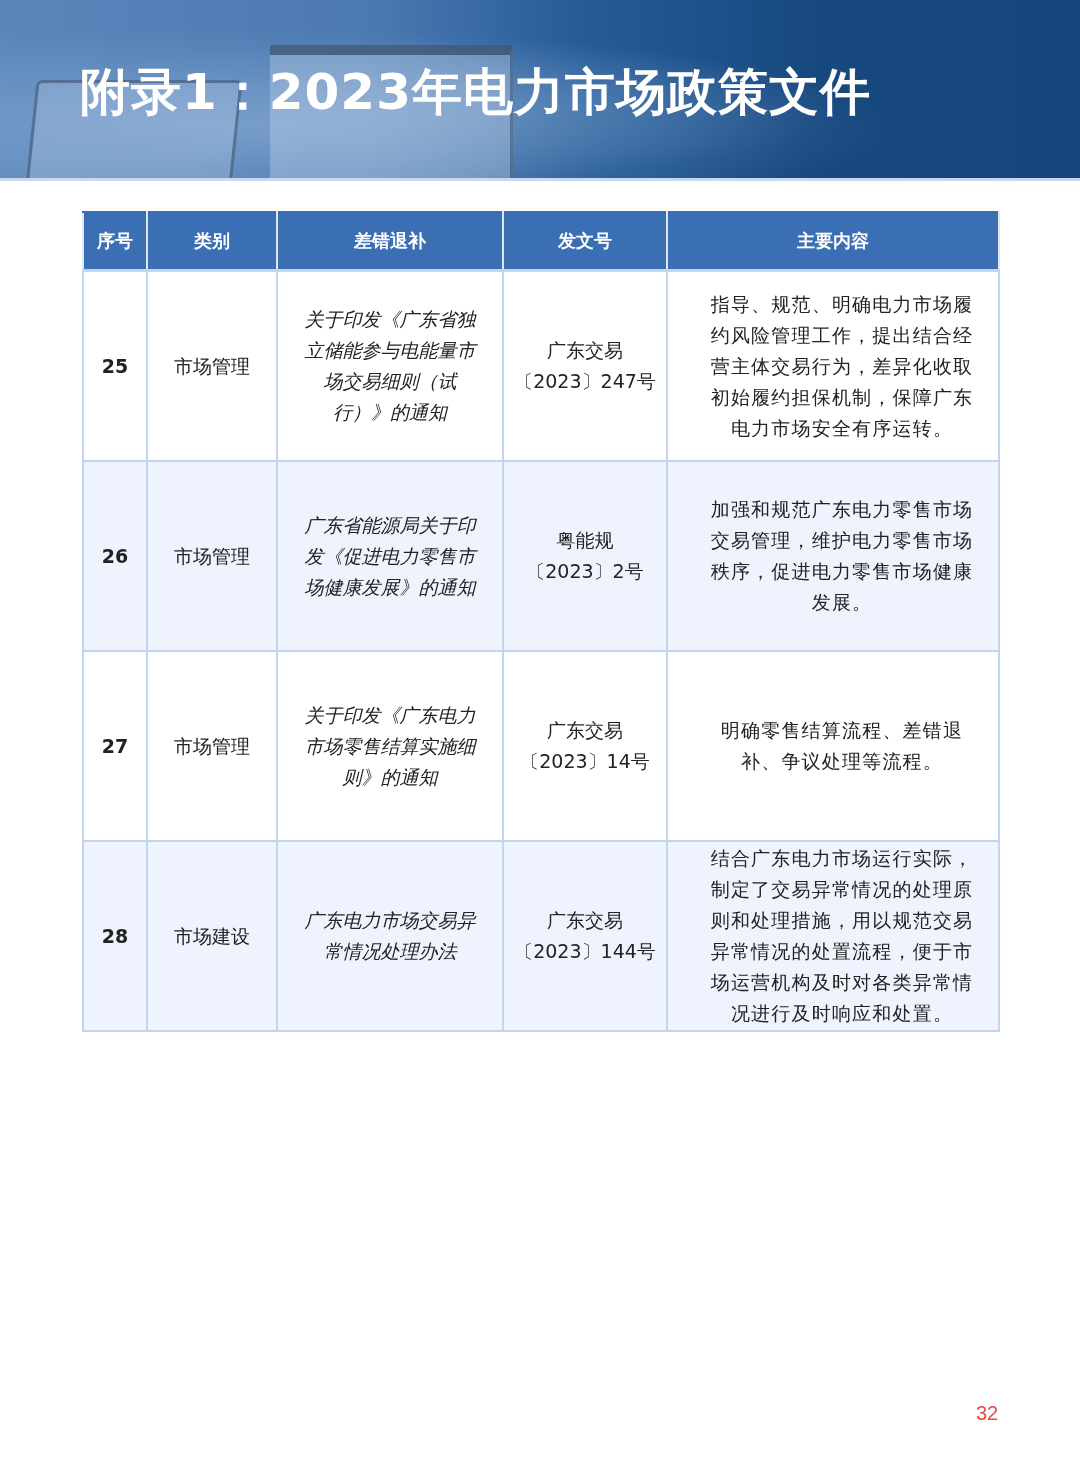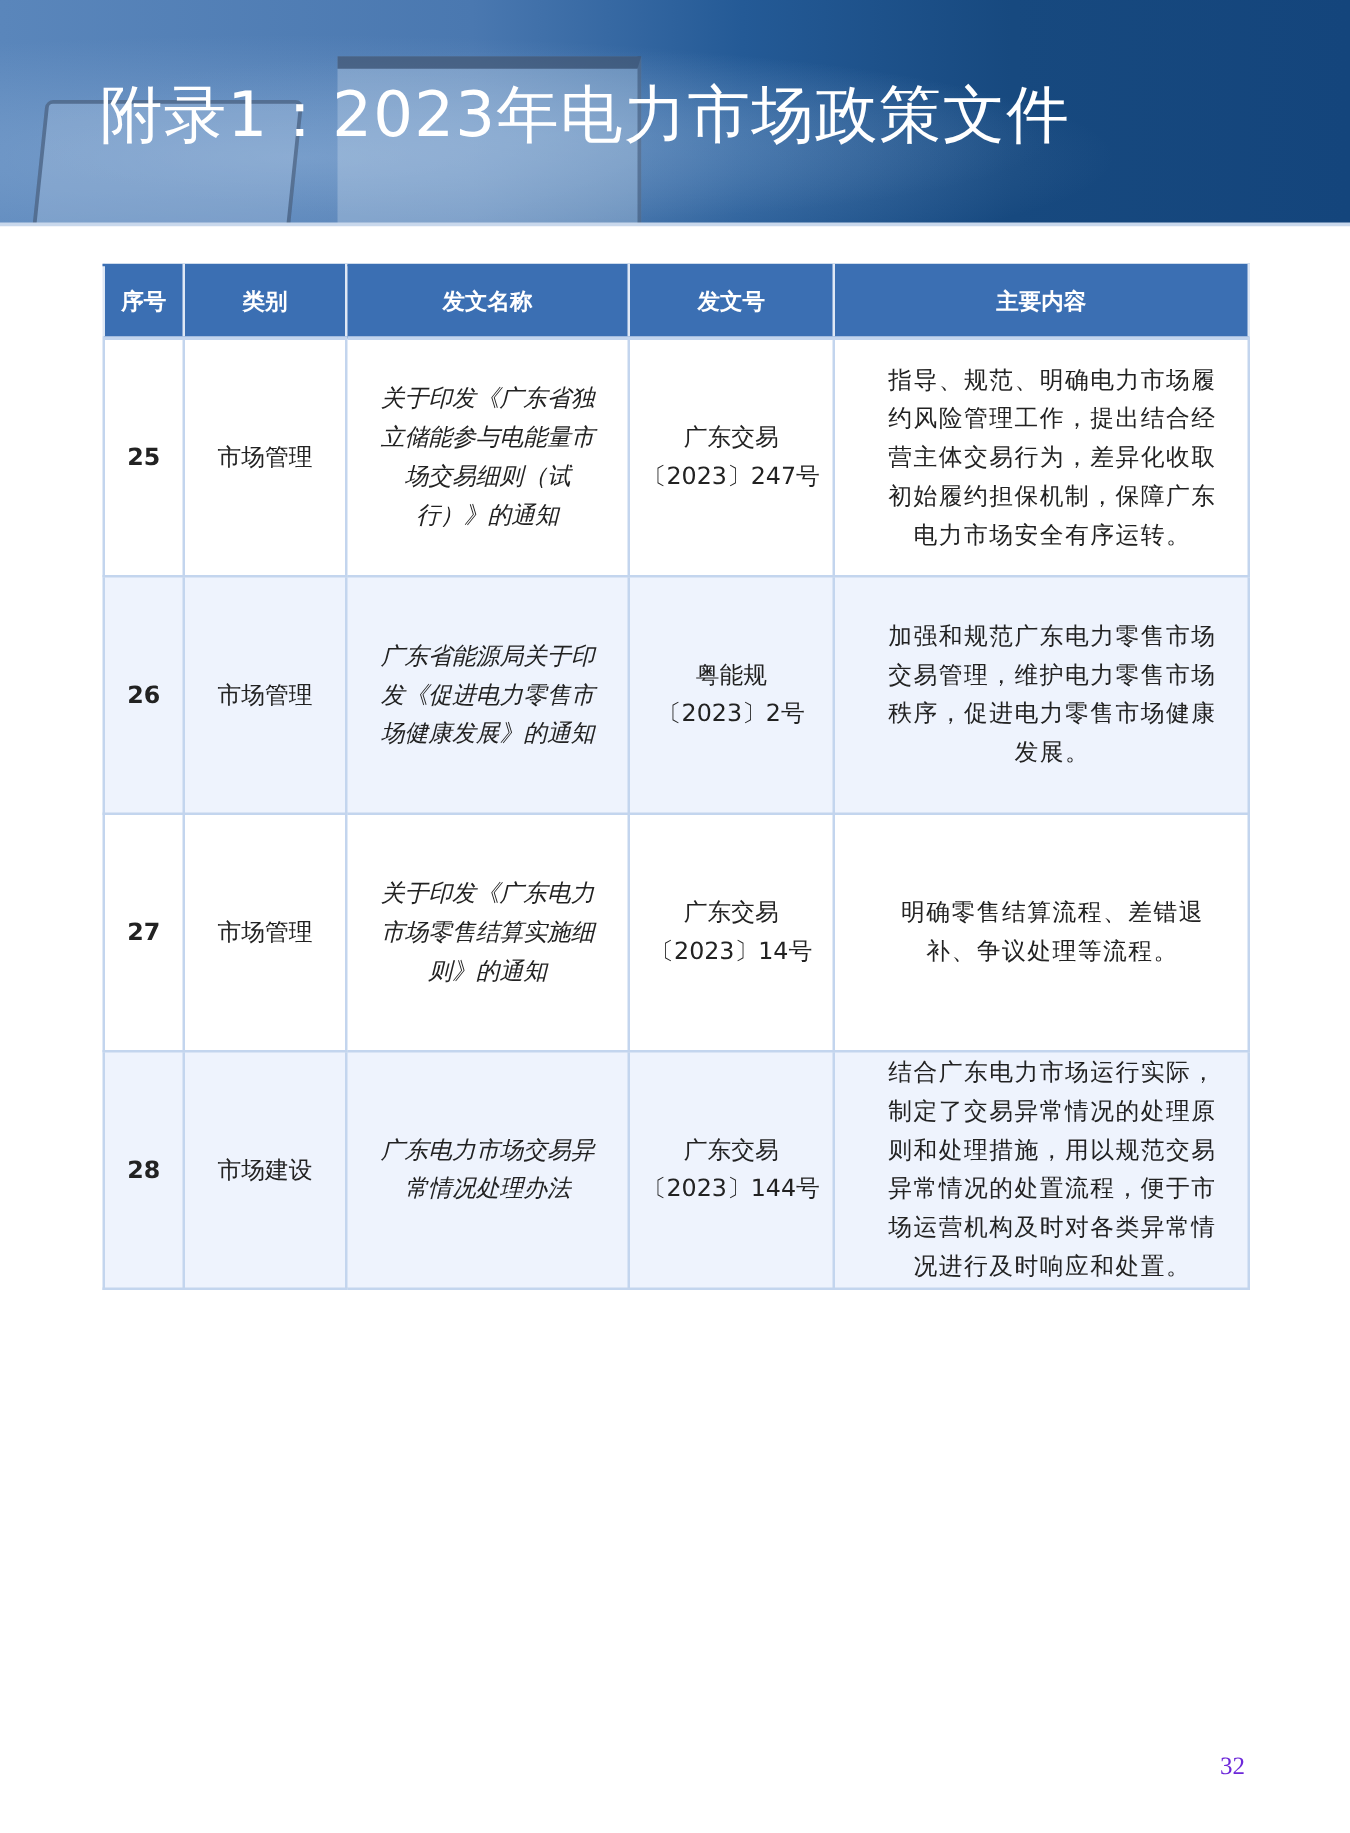--- a/index.html
+++ b/index.html
@@ -22,21 +22,21 @@
       border: 3px solid rgba(40,60,90,0.5); border-radius: 6px;
       background: rgba(200,215,235,0.25); transform: skewX(-6deg);
     }
     .banner .laptop2 {
       position: absolute; left: 270px; top: 45px; width: 240px; height: 150px;
       border-top: 10px solid rgba(30,50,80,0.55); border-right: 3px solid rgba(30,50,80,0.4);
       background: rgba(215,228,242,0.3);
     }
     .banner-title {
       position: absolute; left: 80px; top: 60px;
-      font-size: 50px; font-weight: normal; color: #ffffff; letter-spacing: 1px;
+      font-size: 50px; font-weight: bold; color: #ffffff; letter-spacing: 1px;
       line-height: 64px;
     }
     .banner-bottom {
       position: absolute; left: 0; top: 178px; width: 1080px; height: 3px; background: #c9d8ec;
     }
     table.policy {
       position: absolute; left: 82px; top: 211px; width: 916px;
       border-collapse: collapse; table-layout: fixed;
     }
     table.policy th, table.policy td {
@@ -50,21 +50,21 @@
     }
     table.policy tr.hdr th { border-bottom: 3px solid #c3d5ee; }
     table.policy td { height: 186px; font-size: 19px; line-height: 31px; color: #222; }
     table.policy tr.odd td { background: #ffffff; }
     table.policy tr.even td { background: #eef3fd; }
     td.num { font-size: 22px; font-weight: bold; }
     td.title { padding: 0 18px; font-style: italic; }
     td.content { text-align: center; padding: 0 16px 0 34px; letter-spacing: 1.2px; }
     .page-num {
       position: absolute; left: 976px; top: 1402px;
-      font-family: Liberation Serif, serif; font-size: 20px; color: #6d28d9;
+      font-family: Liberation Sans, sans-serif; font-size: 20px; color: #ef4444;
     }
   </style>
 </head>
 <body>
 
 <div class="banner">
   <div class="laptop1"></div>
   <div class="laptop2"></div>
   <div class="banner-title">附录1：2023年电力市场政策文件</div>
 </div>
@@ -75,21 +75,21 @@
     <col style="width:64px">
     <col style="width:130px">
     <col style="width:226px">
     <col style="width:164px">
     <col style="width:332px">
   </colgroup>
   <thead>
     <tr class="hdr">
       <th>序号</th>
       <th>类别</th>
-      <th>发文名称</th>
+      <th>差错退补</th>
       <th>发文号</th>
       <th>主要内容</th>
     </tr>
   </thead>
   <tbody>
     <tr class="odd">
       <td class="num">25</td>
       <td>市场管理</td>
       <td class="title">关于印发《广东省独立储能参与电能量市场交易细则（试行）》的通知</td>
       <td>

